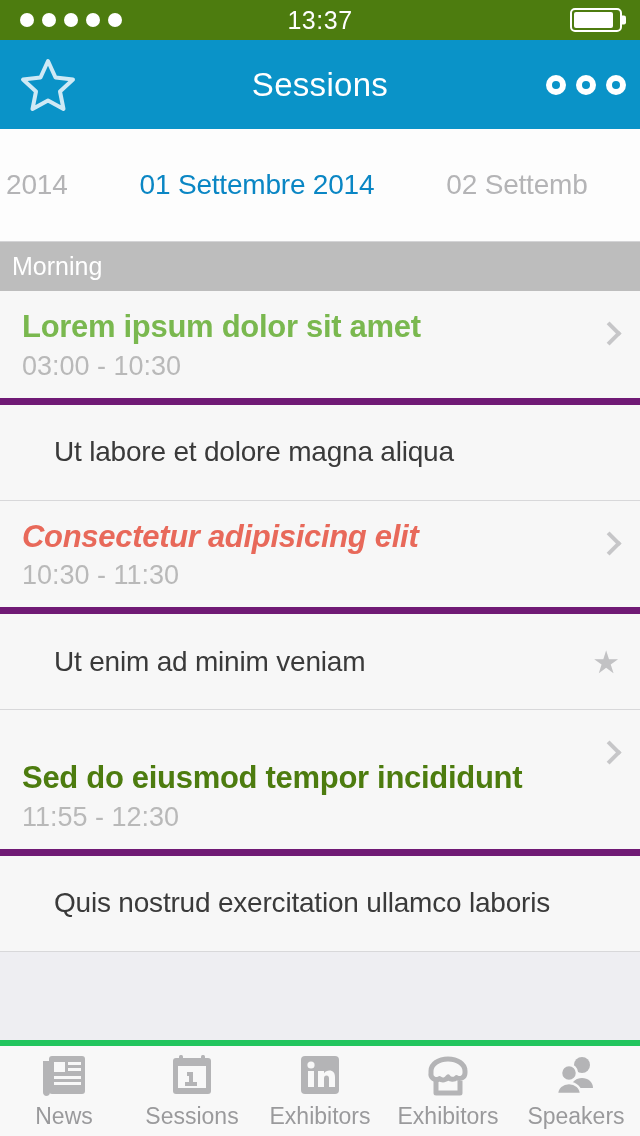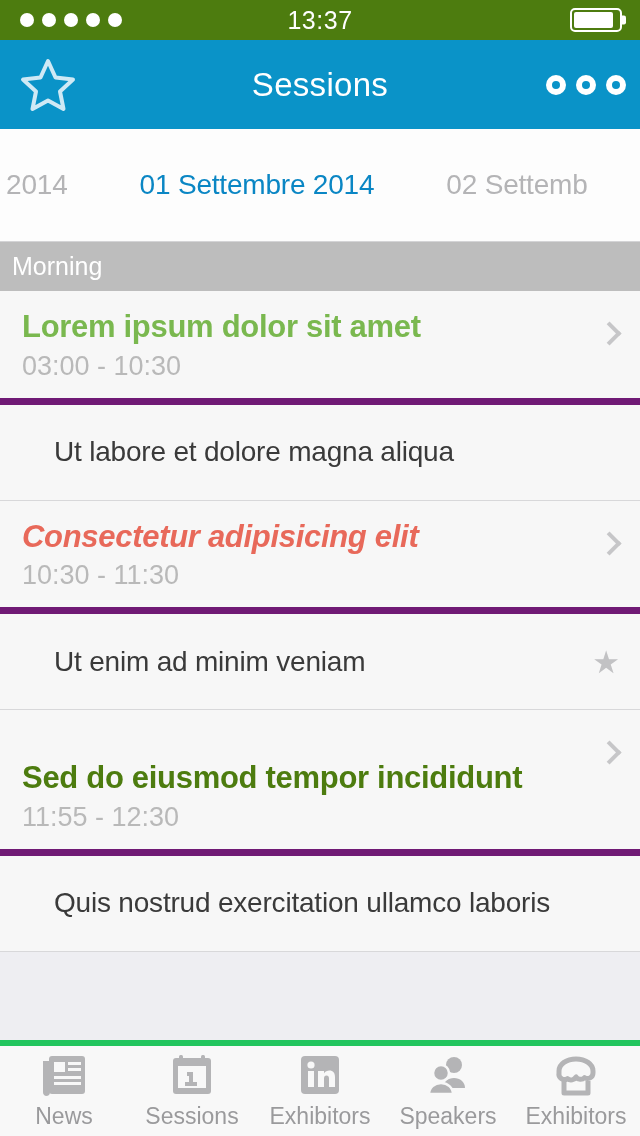--- a/index.html
+++ b/index.html
@@ -213,33 +213,33 @@
           <circle cx="12" cy="11" r="3.6" fill="#f8f8f8"></circle>
           <path d="M19 17h6v2.4c1.2-1.9 3.2-2.8 5.4-2.8 3.6 0 5.6 2.3 5.6 6.4V33h-6v-8.6c0-1.9-.8-3-2.5-3s-2.5 1.1-2.5 3V33h-6z" fill="#f8f8f8"></path>
         </svg>
       </div>
       <div>Exhibitors</div>
     </div>
 
     <div class="tab">
       <div class="glyph">
         <svg width="46" height="42" viewBox="0 0 46 42">
+          <path d="M6 17c0-7 7.6-12 17-12s17 5 17 12v2a5.5 5.5 0 0 1-8.5 4.6A5.5 5.5 0 0 1 23 23a5.5 5.5 0 0 1-8.5 1.6A5.5 5.5 0 0 1 6 19z" fill="none" stroke="#b4b4b6" stroke-width="5" stroke-linejoin="round"></path>
+          <path d="M11 27v12h24V27" fill="none" stroke="#b4b4b6" stroke-width="5" stroke-linejoin="round"></path>
+        </svg>
+      </div>
+      <div>Exhibitors</div>
+    </div>
+
+    <div class="tab">
+      <div class="glyph">
+        <svg width="46" height="42" viewBox="0 0 46 42">
           <circle cx="29" cy="11" r="8" fill="#b4b4b6"></circle>
           <path d="M18 34c0-6 5-10 11-10s11 4 11 10z" fill="#b4b4b6"></path>
           <circle cx="16" cy="19" r="8" fill="#b4b4b6" stroke="#f8f8f8" stroke-width="2.5"></circle>
           <path d="M4 40c0-6.4 5.4-11 12-11s12 4.6 12 11z" fill="#b4b4b6" stroke="#f8f8f8" stroke-width="2.5"></path>
         </svg>
       </div>
       <div>Speakers</div>
     </div>
 
-    <div class="tab">
-      <div class="glyph">
-        <svg width="46" height="42" viewBox="0 0 46 42">
-          <path d="M6 17c0-7 7.6-12 17-12s17 5 17 12v2a5.5 5.5 0 0 1-8.5 4.6A5.5 5.5 0 0 1 23 23a5.5 5.5 0 0 1-8.5 1.6A5.5 5.5 0 0 1 6 19z" fill="none" stroke="#b4b4b6" stroke-width="5" stroke-linejoin="round"></path>
-          <path d="M11 27v12h24V27" fill="none" stroke="#b4b4b6" stroke-width="5" stroke-linejoin="round"></path>
-        </svg>
-      </div>
-      <div>Exhibitors</div>
-    </div>
-
   </div>
 </div>
 
 </body></html>

